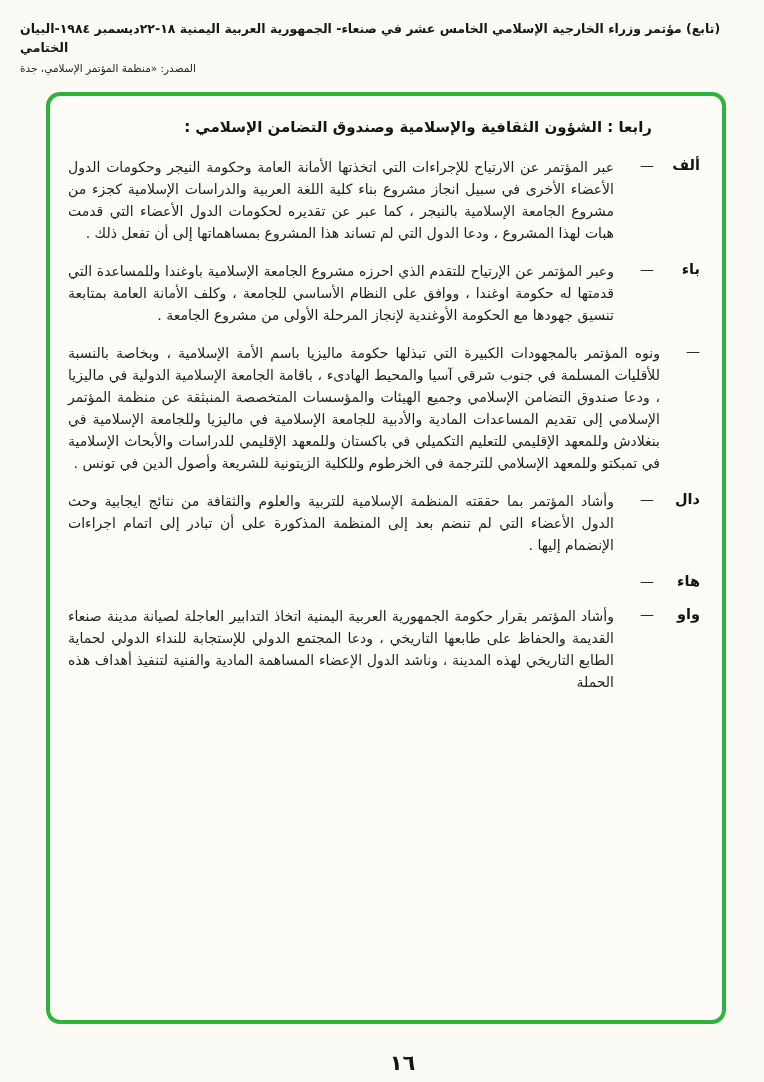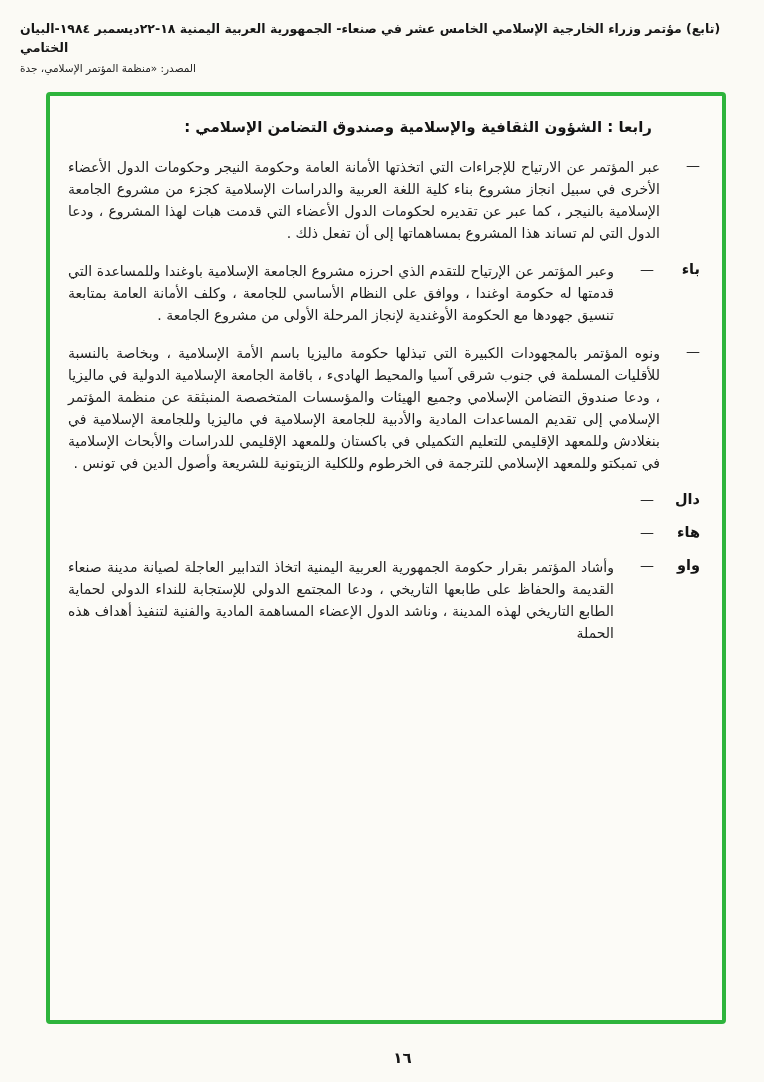--- a/index.html
+++ b/index.html
@@ -36,21 +36,21 @@
     color: #222;
   }
   .green-box {
     position: absolute;
     top: 92px;
     left: 46px;
     width: 680px;
     height: 932px;
     box-sizing: border-box;
     border: 4px solid #2eb43c;
-    border-radius: 4px;
+    border-radius: 14px;
     padding: 18px 22px 6px 18px;
     direction: rtl;
     overflow: hidden;
     background: #fcfbf7;
   }
   .doc-title {
     font-size: 15px;
     font-weight: bold;
     color: #141414;
     margin: 4px 48px 20px 0;
@@ -79,60 +79,62 @@
   }
   .para-body {
     flex: 1 1 auto;
     font-size: 14px;
     line-height: 22px;
     text-align: justify;
     color: #1d1d1d;
   }
   .page-number {
     position: absolute;
-    bottom: 15px;
+    bottom: 7px;
     left: 0;
     right: 0;
     text-align: center;
-    font-size: 15px;
+    font-size: 21px;
     font-weight: bold;
     color: #161616;
     padding-left: 41px;
   }
 </style>
 </head>
 <body>
 
 <header class="doc-header">
   <div class="line1">(تابع) مؤتمر وزراء الخارجية الإسلامي الخامس عشر في صنعاء- الجمهورية العربية اليمنية ١٨-٢٢ديسمبر ١٩٨٤-البيان الختامي</div>
   <div class="line2">المصدر: «منظمة المؤتمر الإسلامي، جدة</div>
 </header>
 
 <main class="green-box">
   <h1 class="doc-title">رابعا : الشؤون الثقافية والإسلامية وصندوق التضامن الإسلامي :</h1>
 
   <div class="para">
+    <div class="para-label">ألف</div>
     <div class="para-dash">—</div>
     <div class="para-body">عبر المؤتمر عن الارتياح للإجراءات التي اتخذتها الأمانة العامة وحكومة النيجر وحكومات الدول الأعضاء الأخرى في سبيل انجاز مشروع بناء كلية اللغة العربية والدراسات الإسلامية كجزء من مشروع الجامعة الإسلامية بالنيجر ، كما عبر عن تقديره لحكومات الدول الأعضاء التي قدمت هبات لهذا المشروع ، ودعا الدول التي لم تساند هذا المشروع بمساهماتها إلى أن تفعل ذلك .</div>
   </div>
 
   <div class="para">
     <div class="para-label">باء</div>
     <div class="para-dash">—</div>
     <div class="para-body">وعبر المؤتمر عن الإرتياح للتقدم الذي احرزه مشروع الجامعة الإسلامية باوغندا وللمساعدة التي قدمتها له حكومة اوغندا ، ووافق على النظام الأساسي للجامعة ، وكلف الأمانة العامة بمتابعة تنسيق جهودها مع الحكومة الأوغندية لإنجاز المرحلة الأولى من مشروع الجامعة .</div>
   </div>
 
   <div class="para">
     <div class="para-dash">—</div>
     <div class="para-body">ونوه المؤتمر بالمجهودات الكبيرة التي تبذلها حكومة ماليزيا باسم الأمة الإسلامية ، وبخاصة بالنسبة للأقليات المسلمة في جنوب شرقي آسيا والمحيط الهادىء ، باقامة الجامعة الإسلامية الدولية في ماليزيا ، ودعا صندوق التضامن الإسلامي وجميع الهيئات والمؤسسات المتخصصة المنبثقة عن منظمة المؤتمر الإسلامي إلى تقديم المساعدات المادية والأدبية للجامعة الإسلامية في ماليزيا وللجامعة الإسلامية في بنغلادش وللمعهد الإقليمي للتعليم التكميلي في باكستان وللمعهد الإقليمي للدراسات والأبحاث الإسلامية في تمبكتو وللمعهد الإسلامي للترجمة في الخرطوم وللكلية الزيتونية للشريعة وأصول الدين في تونس .</div>
   </div>
 
   <div class="para">
     <div class="para-label">دال</div>
     <div class="para-dash">—</div>
+    <div class="para-body">وأشاد المؤتمر بما حققته المنظمة الإسلامية للتربية والعلوم والثقافة من نتائج ايجابية وحث الدول الأعضاء التي لم تنضم بعد إلى المنظمة المذكورة على أن تبادر إلى اتمام اجراءات الإنضمام إليها .</div>
   </div>
 
   <div class="para">
     <div class="para-label">هاء</div>
     <div class="para-dash">—</div>
   </div>
 
   <div class="para">
     <div class="para-label">واو</div>
     <div class="para-dash">—</div>

